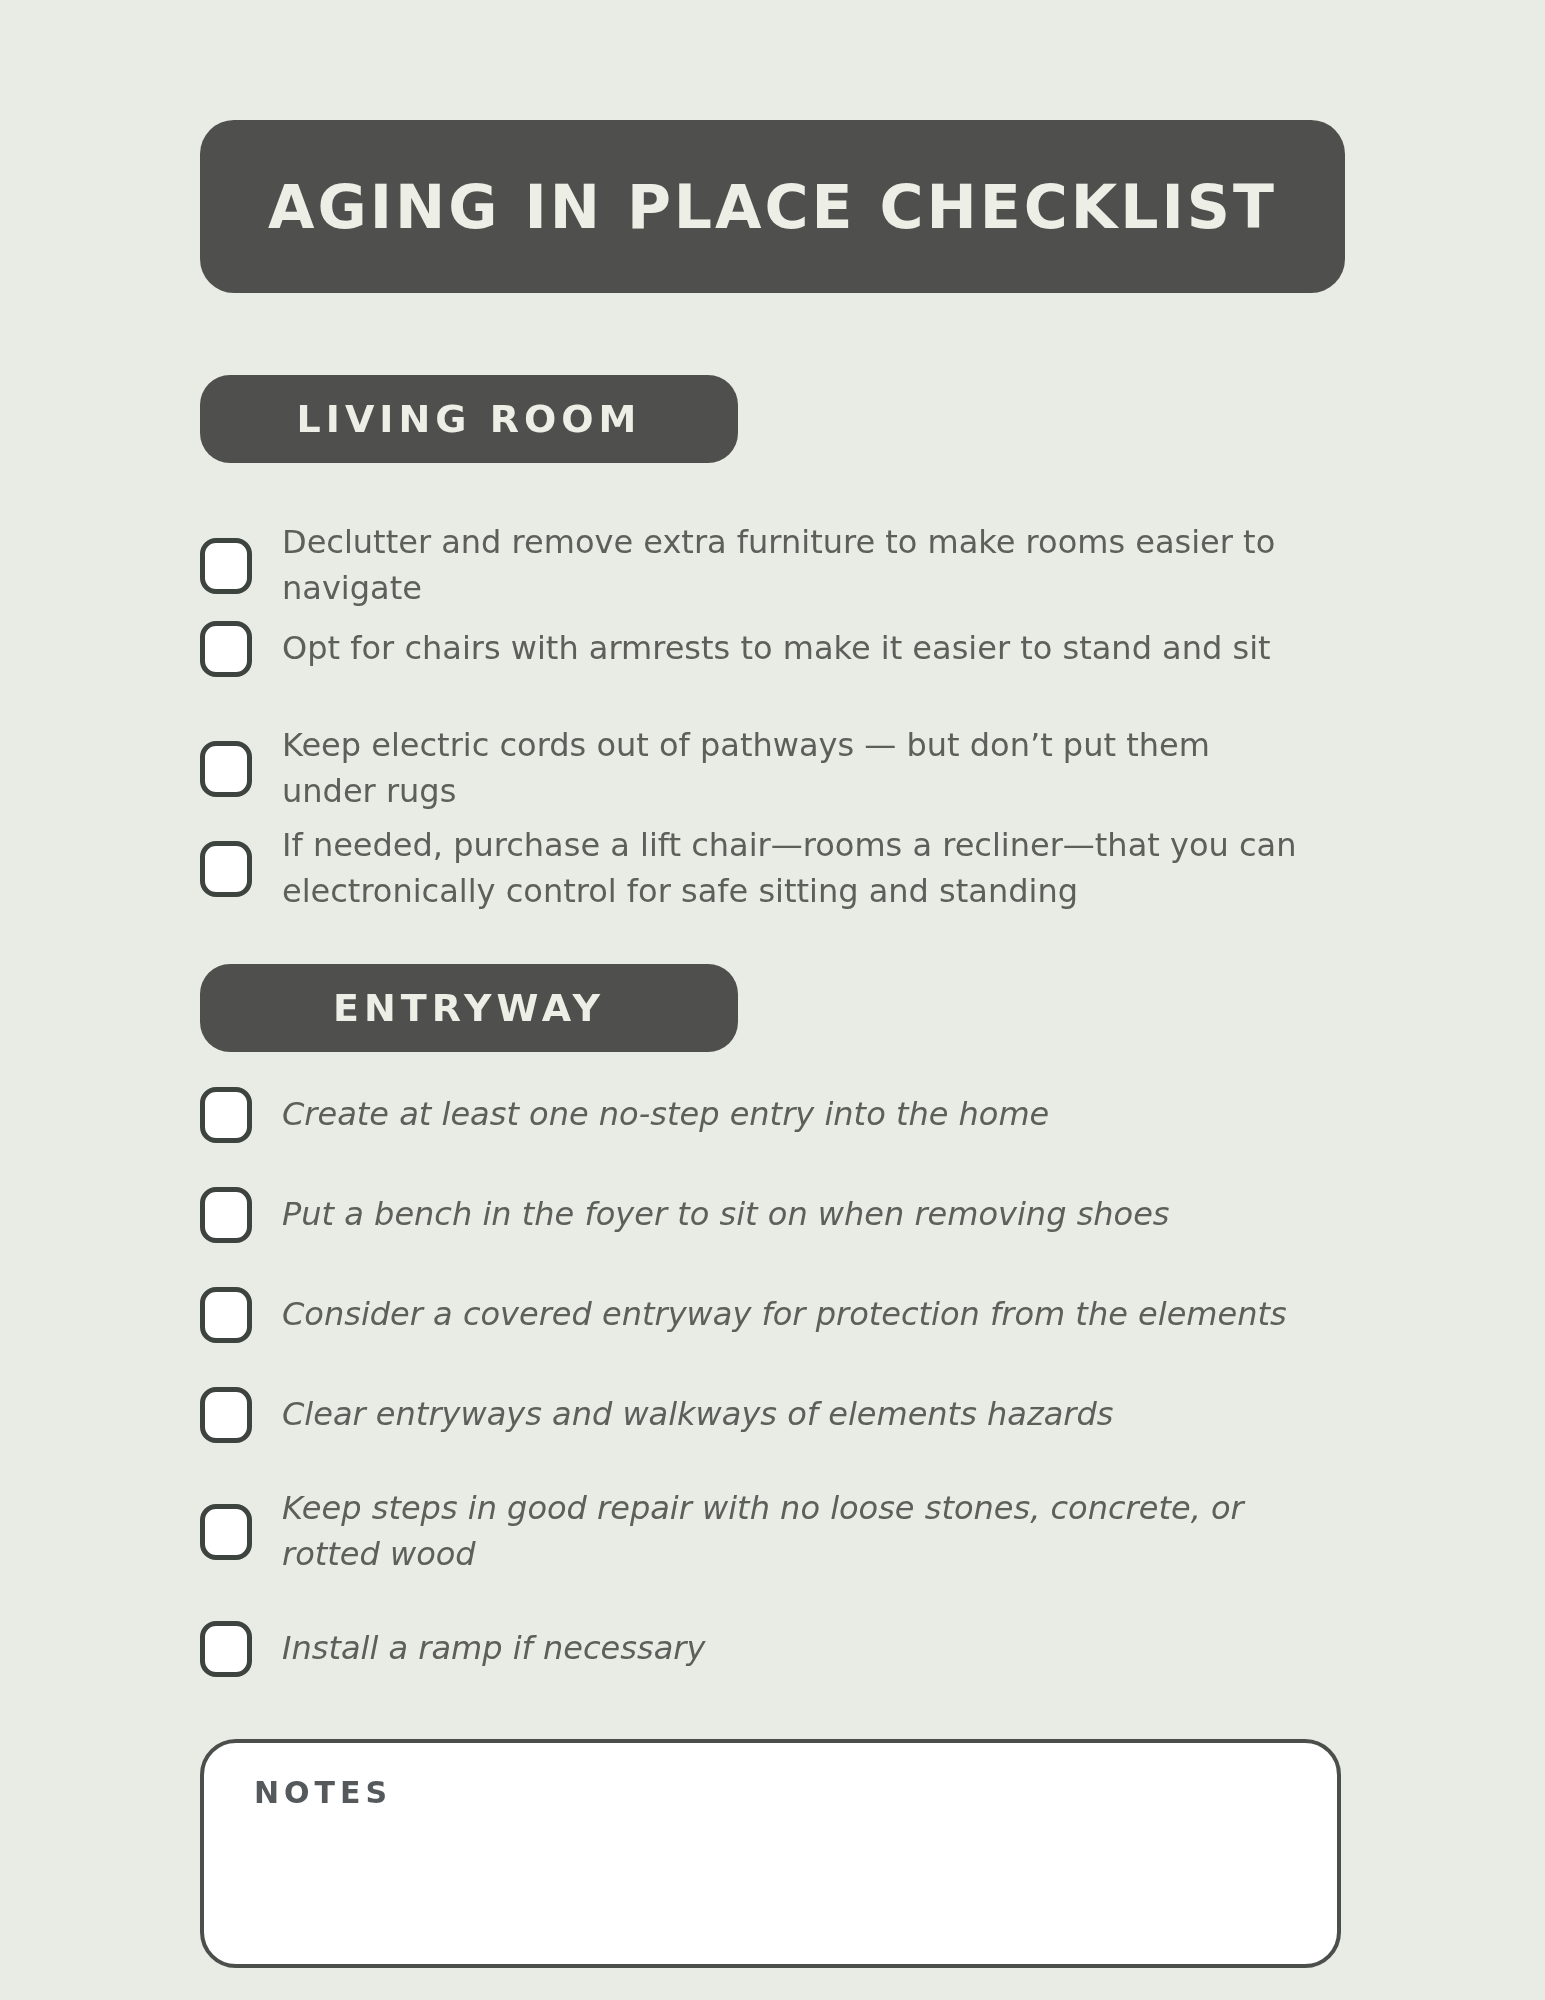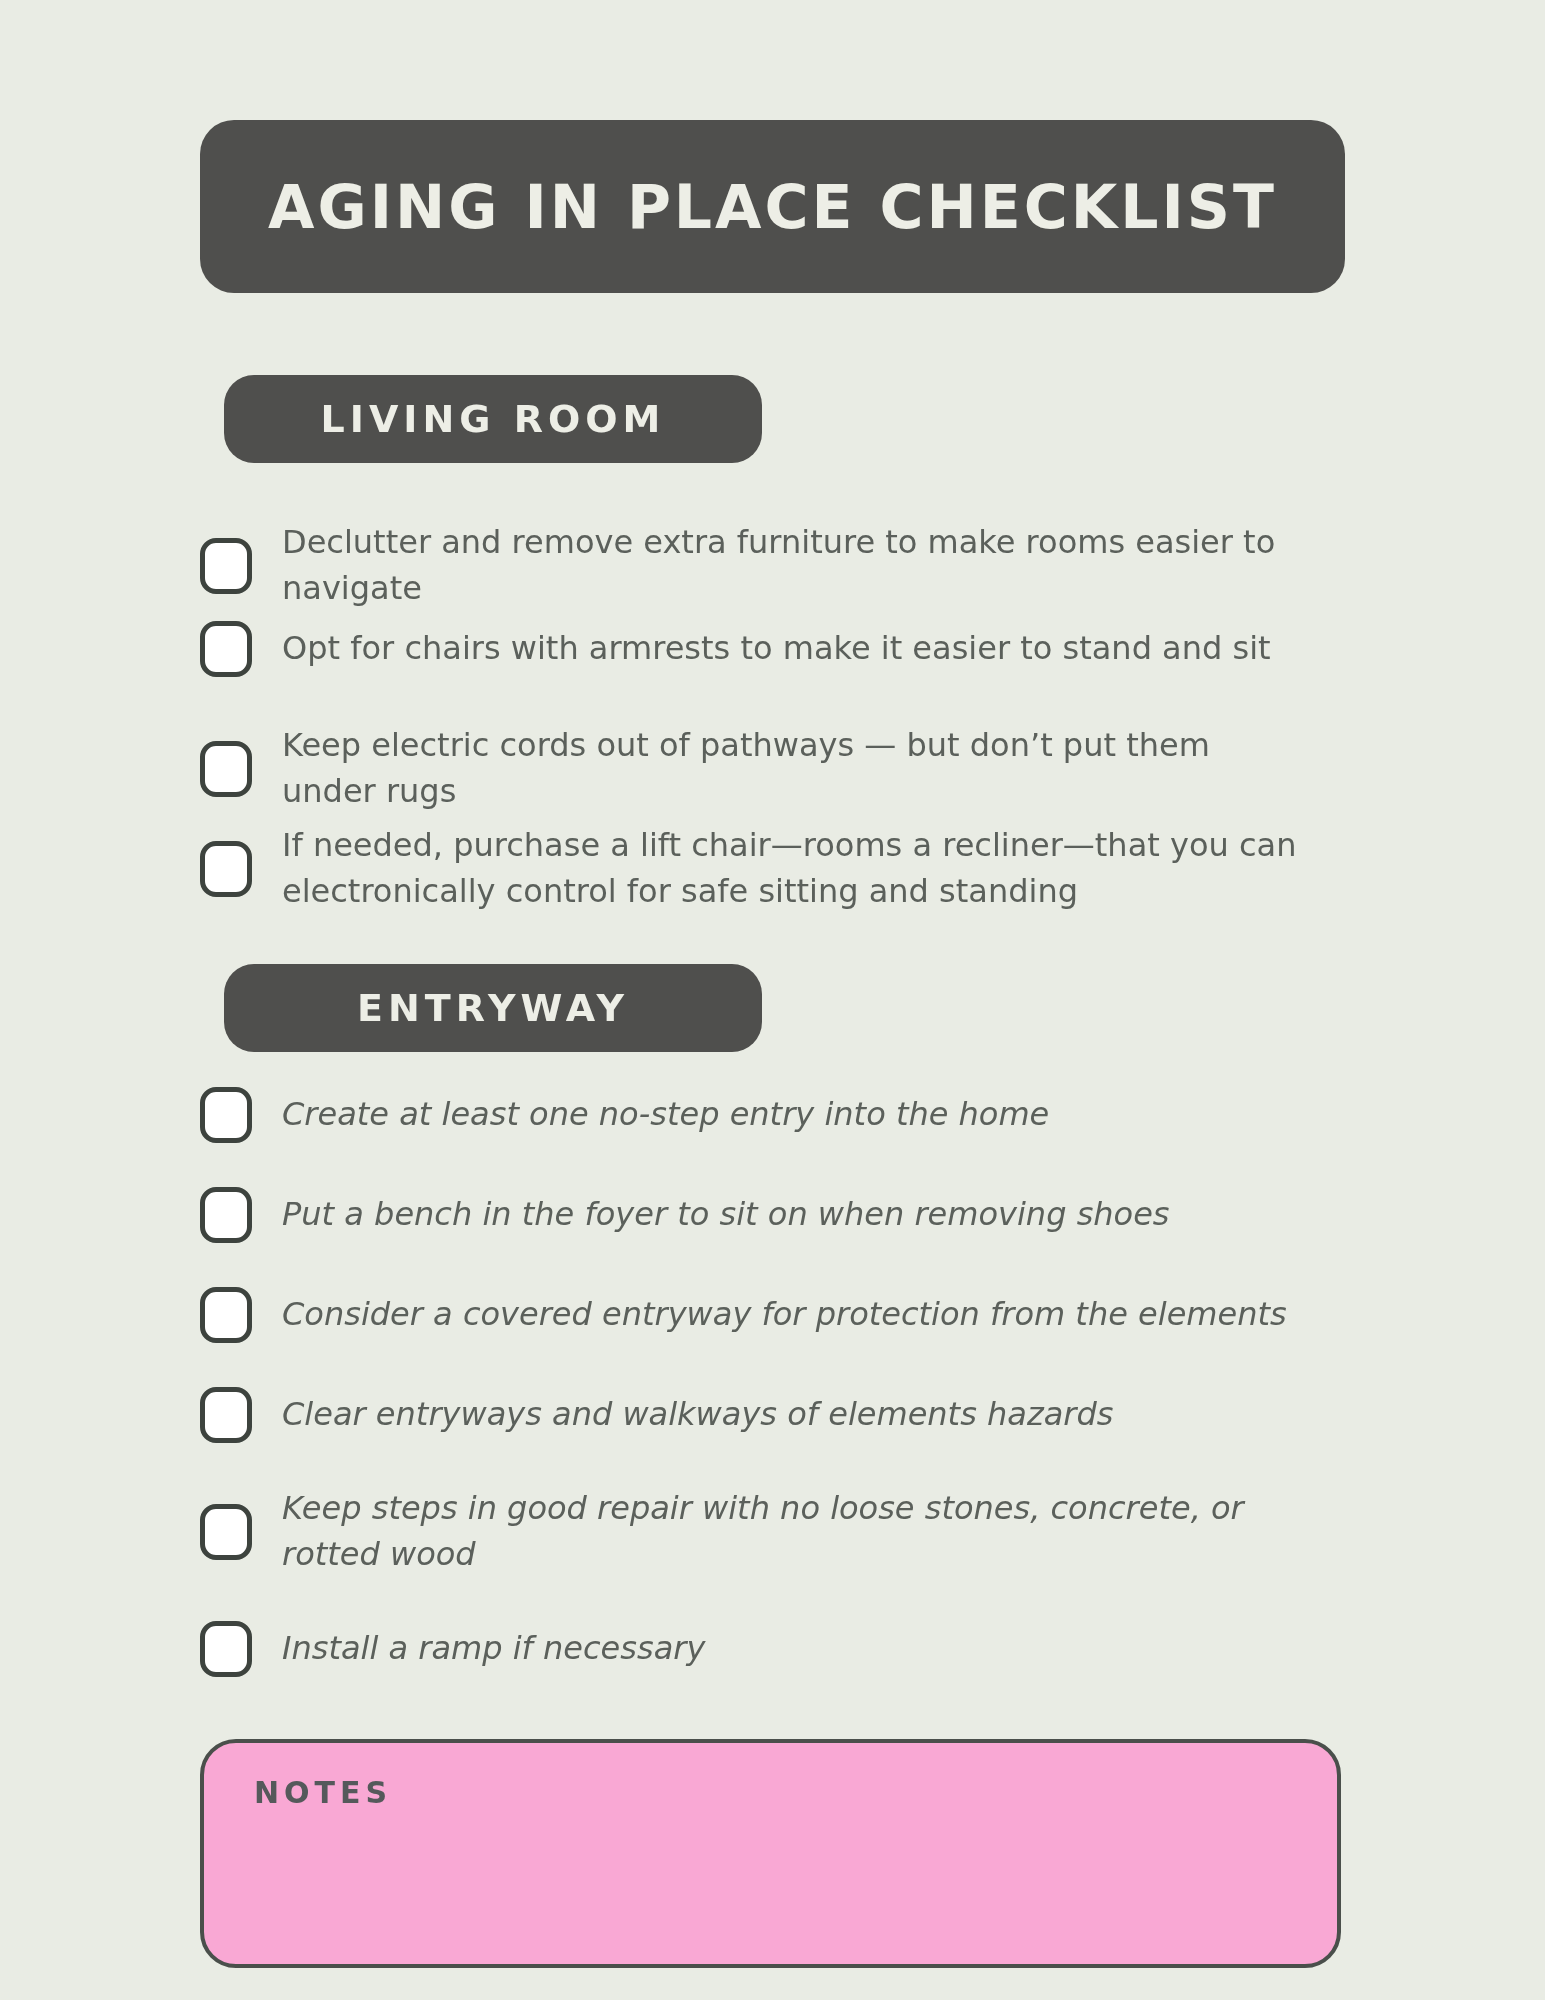--- a/index.html
+++ b/index.html
@@ -31,21 +31,20 @@
     white-space: nowrap;
   }
   .section-pill {
     width: 538px;
     height: 88px;
     background: #4f4f4d;
     border-radius: 30px;
     display: flex;
     align-items: center;
     justify-content: center;
-    margin-left: 24px;
   }
   .pill-living { margin-top: 82px; }
   .pill-entry  { margin-top: 50px; }
   .section-pill .pill-text {
     color: #edeee6;
     font-size: 38px;
     font-weight: bold;
     letter-spacing: 5px;
     white-space: nowrap;
   }
@@ -78,21 +77,21 @@
     line-height: 46px;
     color: #5b605b;
     white-space: pre-line;
     max-width: 1062px;
   }
   .notes-box {
     margin-top: 62px;
     width: 1141px;
     height: 229px;
     box-sizing: border-box;
-    background: #f9a8d4;
+    background: #ffffff;
     border: 4px solid #4a4f4b;
     border-radius: 36px;
     padding: 32px 0 12px 50px;
   }
   .notes-label {
     font-size: 30px;
     font-weight: bold;
     letter-spacing: 5px;
     color: #55595b;
   }

